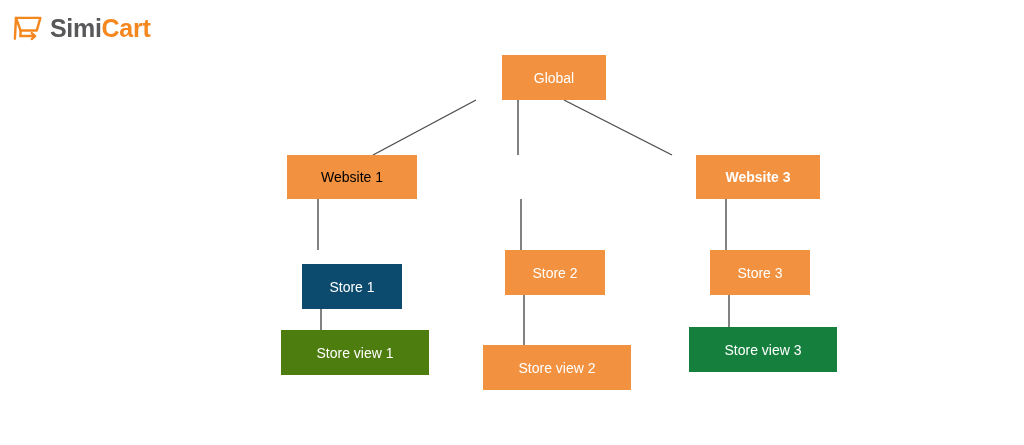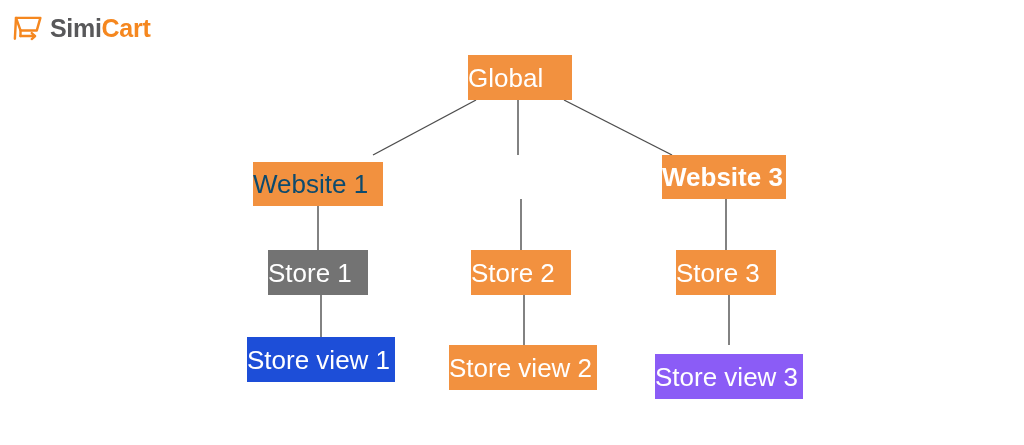--- a/index.html
+++ b/index.html
@@ -55,27 +55,29 @@
     position: absolute;
     left: 0;
     top: 0;
     width: 1024px;
     height: 445px;
   }
   .node {
     position: absolute;
     background: #f2913f;
     color: #ffffff;
-    font-size: 26px;
+    font-size: 14px;
     line-height: 1;
     display: flex;
     align-items: center;
+    justify-content: center;
     box-sizing: border-box;
     white-space: nowrap;
     z-index: 2;
+    margin-left: 34px;
   }
 </style>
 </head>
 <body>
 
 <div id="page">
 
   <div id="logo">
     <svg id="logo-icon" viewBox="0 0 34 32" aria-hidden="true">
       <g fill="none" stroke="#f5871f" stroke-width="2.6" stroke-linecap="round" stroke-linejoin="round">
@@ -100,39 +102,39 @@
         <line x1="521" y1="199" x2="521" y2="250" stroke="#4d4d4d" stroke-width="1.4"></line>
         <line x1="726" y1="199" x2="726" y2="250" stroke="#4d4d4d" stroke-width="1.4"></line>
         <line x1="321" y1="295" x2="321" y2="345" stroke="#4d4d4d" stroke-width="1.4"></line>
         <line x1="524" y1="295" x2="524" y2="345" stroke="#4d4d4d" stroke-width="1.4"></line>
         <line x1="729" y1="295" x2="729" y2="345" stroke="#4d4d4d" stroke-width="1.4"></line>
       </svg>
 
   <div class="node" style="left: 468px; top: 55px; width: 104px; height: 45px; background: rgb(242, 145, 63); color: rgb(255, 255, 255);">
         <span>Global</span>
       </div>
-      <div class="node" style="left: 253px; top: 162px; width: 130px; height: 44px; background: rgb(242, 145, 63); color: #0c4a6e;">
+      <div class="node" style="left: 253px; top: 155px; width: 130px; height: 44px; background: rgb(242, 145, 63); color: #000000;">
         <span>Website 1</span>
       </div>
       <div class="node" style="left: 662px; top: 155px; width: 124px; height: 44px; background: rgb(242, 145, 63); color: rgb(255, 255, 255); font-weight: bold;">
         <span>Website 3</span>
       </div>
-      <div class="node" style="left: 268px; top: 250px; width: 100px; height: 45px; background: #737373; color: rgb(255, 255, 255);">
+      <div class="node" style="left: 268px; top: 264px; width: 100px; height: 45px; background: #0c4a6e; color: rgb(255, 255, 255);">
         <span>Store 1</span>
       </div>
       <div class="node" style="left: 471px; top: 250px; width: 100px; height: 45px; background: rgb(242, 145, 63); color: rgb(255, 255, 255);">
         <span>Store 2</span>
       </div>
       <div class="node" style="left: 676px; top: 250px; width: 100px; height: 45px; background: rgb(242, 145, 63); color: rgb(255, 255, 255);">
         <span>Store 3</span>
       </div>
-      <div class="node" style="left: 247px; top: 337px; width: 148px; height: 45px; background: #1d4ed8; color: rgb(255, 255, 255);">
+      <div class="node" style="left: 247px; top: 330px; width: 148px; height: 45px; background: #4d7c0f; color: rgb(255, 255, 255);">
         <span>Store view 1</span>
       </div>
       <div class="node" style="left: 449px; top: 345px; width: 148px; height: 45px; background: rgb(242, 145, 63); color: rgb(255, 255, 255);">
         <span>Store view 2</span>
       </div>
-      <div class="node" style="left: 655px; top: 354px; width: 148px; height: 45px; background: #8b5cf6; color: rgb(255, 255, 255);">
+      <div class="node" style="left: 655px; top: 327px; width: 148px; height: 45px; background: #15803d; color: rgb(255, 255, 255);">
         <span>Store view 3</span>
       </div>
     </div>
 
 </div>
 
 </body></html>

